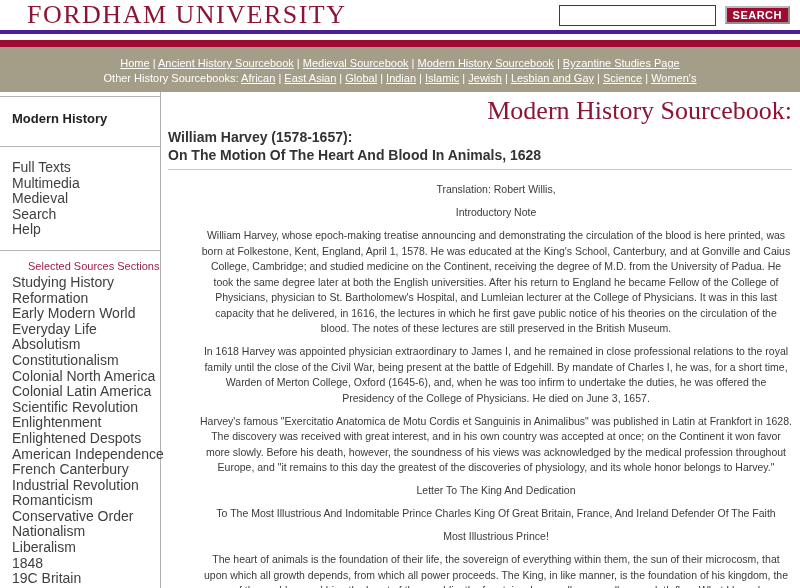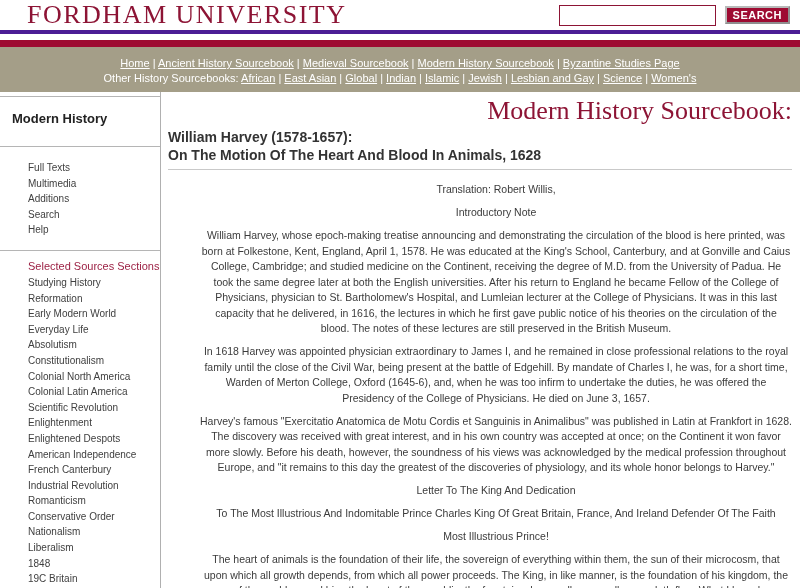--- a/index.html
+++ b/index.html
@@ -86,27 +86,26 @@
   }
   .side-rule { border-top: 1px solid #b5b5b5; }
   .side-title {
     font-size: 13px;
     font-weight: bold;
     color: #222222;
     margin: 14px 0 20px 12px;
   }
   .side-list { padding: 13px 0 12px 0; }
   .side-item {
-    font-size: 10px;
+    font-size: 14px;
     color: #404040;
     line-height: 15.6px;
     padding-left: 12px;
     cursor: pointer;
     white-space: nowrap;
-    margin-left: 16px;
   }
   .side-heading {
     font-size: 11px;
     color: #9c2144;
     margin: 9px 0 0 28px;
     cursor: pointer;
   }
   .side-list.sources { padding-top: 3px; }
 
   .main {
@@ -162,21 +161,21 @@
 
 <div class="content">
 
   <aside class="sidebar">
     <div class="side-rule"></div>
     <div class="side-title">Modern History</div>
     <div class="side-rule"></div>
     <div class="side-list">
         <div class="side-item">Full Texts</div>
         <div class="side-item">Multimedia</div>
-        <div class="side-item">Additions</div>
+        <div class="side-item">Medieval</div>
         <div class="side-item">Search</div>
         <div class="side-item">Help</div>
       </div>
     <div class="side-rule"></div>
     <div class="side-heading">Selected Sources Sections</div>
     <div class="side-list sources">
         <div class="side-item">Studying History</div>
         <div class="side-item">Reformation</div>
         <div class="side-item">Early Modern World</div>
         <div class="side-item">Everyday Life</div>

